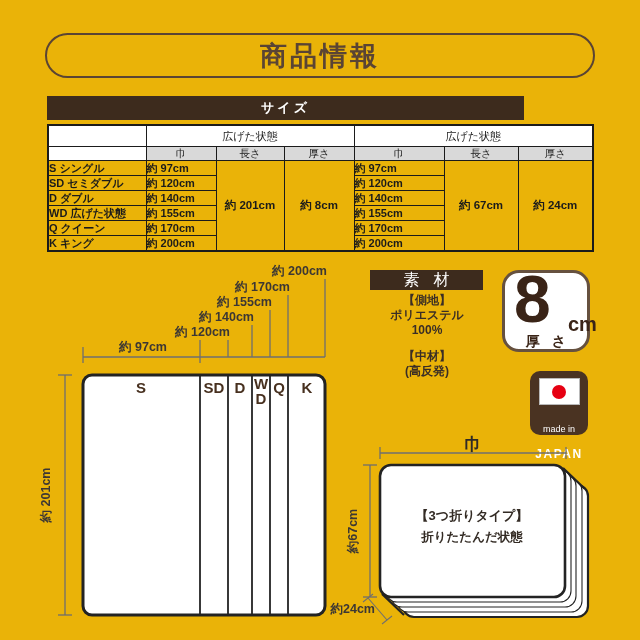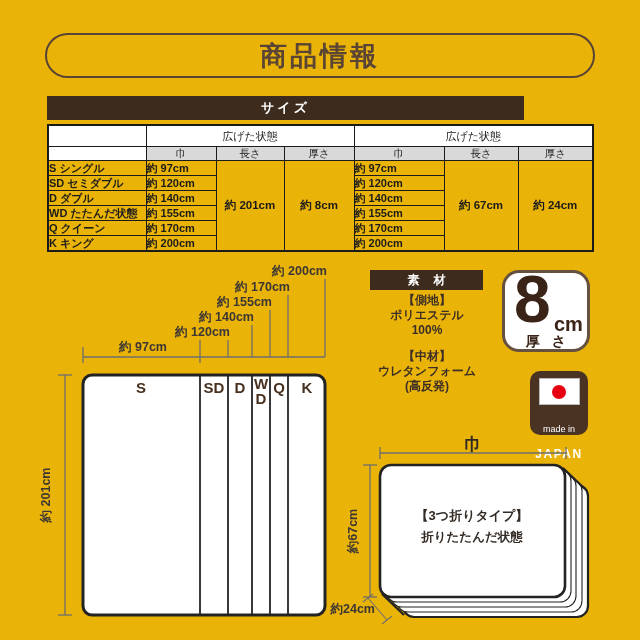--- a/index.html
+++ b/index.html
@@ -35,33 +35,33 @@
   tr.h1 th{height:20px;background:#ffffff;}
   tr.h2 th{height:13px;background:#D9D9D9;font-size:10.5px;}
   tr.h2 th.empty,tr.h1 th.empty{background:#ffffff;}
   table.size td{height:14px;text-align:left;}
   table.size td.m{text-align:center;padding-left:0;font-size:11.5px;}
   
   .mat-bar{
     position:absolute;left:370px;top:270px;width:113px;height:20px;background:#3D2B1D;
     display:flex;align-items:center;justify-content:center;
   }
-  .mat-bar span{color:#fff;font-size:12px;font-weight:bold;letter-spacing:14px;text-indent:14px;}
+  .mat-bar span{color:#fff;font-size:16px;font-weight:normal;letter-spacing:14px;text-indent:14px;}
   .mat-text{
     position:absolute;left:352px;top:293px;width:150px;text-align:center;
     font-size:12px;font-weight:bold;color:#3A2E26;line-height:15px;
   }
   .mat-text .blk{margin-bottom:11px;}
   
   .thick-badge{
     position:absolute;left:502px;top:270px;width:88px;height:82px;box-sizing:border-box;
     border:3px solid #66513F;border-radius:17px;background:#fff;color:#3A2417;
   }
   .thick-badge .num{position:absolute;left:9px;top:-7px;font-size:66px;font-weight:bold;line-height:1;}
-  .thick-badge .unit{position:absolute;left:49px;top:40px;font-size:20px;font-weight:bold;}
+  .thick-badge .unit{position:absolute;left:63px;top:40px;font-size:20px;font-weight:bold;}
   .thick-badge .cap{position:absolute;left:0;top:60px;width:100%;text-align:center;
     font-size:14px;font-weight:bold;letter-spacing:12px;text-indent:12px;}
   
   .japan-badge{
     position:absolute;left:530px;top:371px;width:58px;height:64px;background:#4A3322;
     border-radius:10px;text-align:center;box-sizing:border-box;
   }
   .japan-badge .flag{
     width:41px;height:27px;background:#ffffff;border:1px solid #b9b9b9;box-sizing:border-box;
     margin:7px auto 0 auto;display:flex;align-items:center;justify-content:center;
@@ -130,21 +130,21 @@
       <td>SD セミダブル</td>
       <td>約 120cm</td>
       <td>約 120cm</td>
     </tr>
     <tr>
       <td>D ダブル</td>
       <td>約 140cm</td>
       <td>約 140cm</td>
     </tr>
     <tr>
-      <td>WD たたんだ状態</td>
+      <td>WD 広げた状態</td>
       <td>約 155cm</td>
       <td>約 155cm</td>
     </tr>
     <tr>
       <td>Q クイーン</td>
       <td>約 170cm</td>
       <td>約 170cm</td>
     </tr>
     <tr>
       <td>K キング</td>
@@ -197,21 +197,20 @@
     <span>素材</span>
   </div>
   <div class="mat-text">
     <div class="blk">
       <div>【側地】</div>
       <div>ポリエステル</div>
       <div>100%</div>
     </div>
     <div>
       <div>【中材】</div>
-      <div>ウレタンフォーム</div>
       <div>(高反発)</div>
     </div>
   </div>
 
   <div class="thick-badge">
     <span class="num">8</span>
     <span class="unit">cm</span>
     <span class="cap">厚さ</span>
   </div>
 

